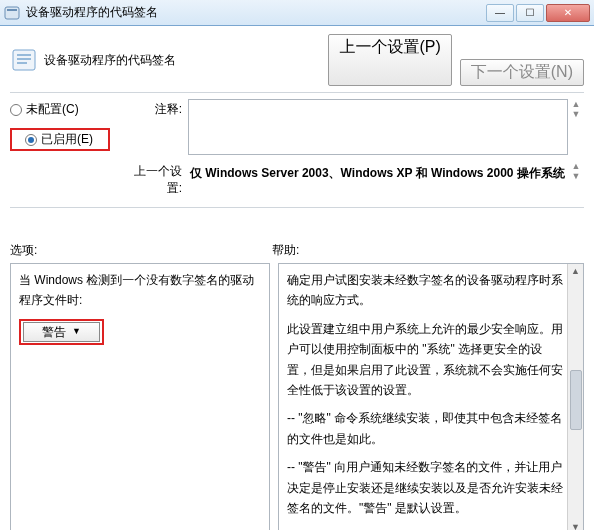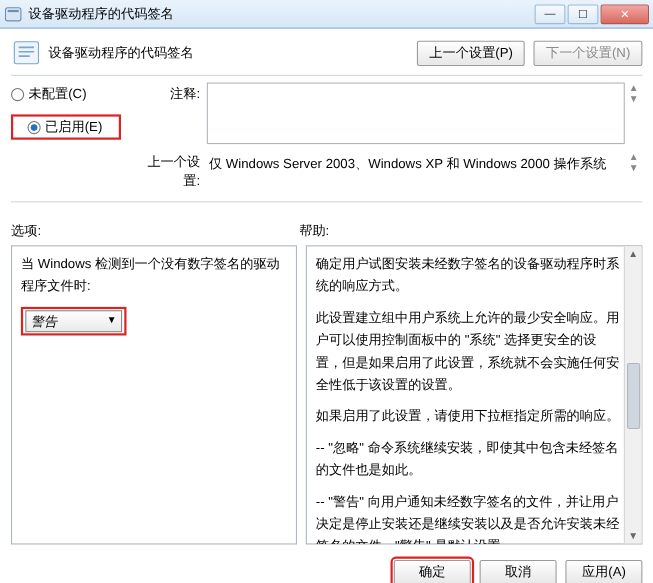--- a/index.html
+++ b/index.html
@@ -8,45 +8,45 @@
   .titlebar .icon { width: 16px; height: 16px; margin-right: 6px; display:flex;align-items:center;justify-content:center; }
   .titlebar .title { flex: 1; color: #000; }
   .win-btns { display: flex; }
   .win-btn { width: 28px; height: 18px; border: 1px solid #9abcd8; background: linear-gradient(#f6fafe,#dcebf7); margin-left: 2px; display:flex; align-items:center; justify-content:center; font-size:10px; color:#2b2b2b; border-radius:2px; }
   .win-btn.close { width: 44px; background: linear-gradient(#f3a6a0,#d96a63); border-color:#b2564f; color:#fff; }
   .content { padding: 8px 10px 6px 10px; }
   .header-row { display:flex; align-items:center; margin-bottom:6px; }
   .header-row .hicon { width:28px; height:28px; display:flex;align-items:center;justify-content:center; margin-right:6px;}
   .header-row .htitle { flex:1; }
   .btnrow { display:flex; gap:8px; }
-  .btn { border:1px solid #9a9a9a; background:linear-gradient(#fefefe,#e7e7e7); padding:2px 10px; border-radius:2px; min-width:90px; text-align:center; font-size:12px; }
-  .btn.disabled { color:#8a8a8a; }
+  .btn { border:1px solid #9a9a9a; background:linear-gradient(#fefefe,#e7e7e7); padding:2px 10px; border-radius:2px; min-width:90px; text-align:center; font-size:16px; }
+  .btn.disabled { color:#8a8a8a;margin-top:25px; }
   .radio-area { display:flex; margin-top:6px; align-items:flex-start; }
   .radio-col { width:100px; display:flex; flex-direction:column; gap:10px; padding-top:2px;}
   .radio-item { display:flex; align-items:center; gap:4px; }
   .radio-circle { width:12px; height:12px; border:1px solid #777; border-radius:50%; display:inline-block; position:relative; background:#fff;}
   .radio-circle.checked::after { content:""; position:absolute; width:6px; height:6px; background:#2b6fb6; border-radius:50%; top:2px; left:2px;}
   .highlight-red { border:2px solid #d22; padding:1px 13px; }
   .right-col { flex:1; }
   .form-row { display:flex; margin-bottom:6px; align-items:flex-start;}
   .form-row .lbl { width:60px; text-align:right; padding-right:6px; padding-top:2px;margin-left:18px;}
   .comment-box { flex:1; height:56px; border:1px solid #aeb6bf; background:#fff; }
-  .platform-row .val { flex:1; border:1px solid #c9cfd6; border-bottom:none; border-top:none; border-left:none; border-right:none; padding:4px 2px; display:flex; align-items:center;}
+  .platform-row .val { flex:1; border:1px solid #c9cfd6; border-bottom:none; border-top:none; border-left:none; border-right:none; padding:4px 2px; display:flex; align-items:center;font-weight:bold;}
   .scroll-hint { width:16px; display:flex; flex-direction:column; justify-content:space-between; color:#888;}
   .scroll-hint span{ font-size:9px; text-align:center;}
-  .section-labels { display:flex; margin-top:18px; margin-bottom:4px; }
+  .section-labels { display:flex; margin-top:34px; margin-bottom:4px; }
   .section-labels div:first-child{ width:262px; }
   .columns { display:flex; gap:8px; }
   .colbox { border:1px solid #aeb6bf; background:#fff; height:272px; overflow:hidden; position:relative;}
   .colbox.left { width:260px; }
   .colbox.right { flex:1; }
   .colbox .inner { padding:6px 8px; line-height:1.7; height:100%; overflow-y:auto;}
   .colbox.right .inner { padding-right:18px;}
   .select-wrap { margin-top:8px; }
-  .select { border:1px solid #888; background:linear-gradient(#fefefe,#eaeaea); width:88px; height:20px; display:flex; align-items:center; justify-content:space-between; padding:0 4px; font-size:12px;font-style:italic;}
+  .select { border:1px solid #888; background:linear-gradient(#fefefe,#eaeaea); width:77px; height:20px; display:flex; align-items:center; justify-content:space-between; padding:0 18px; font-size:12px;}
   .select .arrow { font-size:9px;}
   .highlight-red-block { border:2px solid #d22; display:inline-block; padding:1px 2px; }
   .sb { position:absolute; right:0; top:0; bottom:0; width:16px; background:#f0f0f0; border-left:1px solid #d0d0d0; display:flex; flex-direction:column; justify-content:space-between; align-items:center;}
   .sb .arr{ font-size:9px; color:#666; padding:2px 0;}
   .sb .thumb{ width:12px; height:60px; background:#cfd6de; border:1px solid #aeb6bf; border-radius:2px; margin-top:2px;}
   .footer { display:flex; justify-content:flex-end; gap:8px; padding:8px 10px; }
   .footer .btn { min-width:70px; }
   .footer .btn.highlight { outline:2px solid #d22; outline-offset:1px;}
   hr.sep { border:none; border-top:1px solid #d0d6dc; margin:4px 0 6px 0;}
   .para { margin-bottom:8px; }
@@ -138,21 +138,20 @@
             </div>
           </span>
         </div>
       </div>
     </div>
 
     <div class="colbox right">
       <div class="inner">
         <div class="para">确定用户试图安装未经数字签名的设备驱动程序时系统的响应方式。</div>
         <div class="para">此设置建立组中用户系统上允许的最少安全响应。用户可以使用控制面板中的 "系统" 选择更安全的设置，但是如果启用了此设置，系统就不会实施任何安全性低于该设置的设置。</div>
-        <div class="para">如果启用了此设置，请使用下拉框指定所需的响应。</div>
         <div class="para">-- "忽略" 命令系统继续安装，即使其中包含未经签名的文件也是如此。</div>
         <div class="para">-- "警告" 向用户通知未经数字签名的文件，并让用户决定是停止安装还是继续安装以及是否允许安装未经签名的文件。"警告" 是默认设置。</div>
 
       </div>
       <div class="sb">
         <span class="arr">▲</span>
         <span class="thumb"></span>
         <span class="arr">▼</span>
       </div>
     </div>

